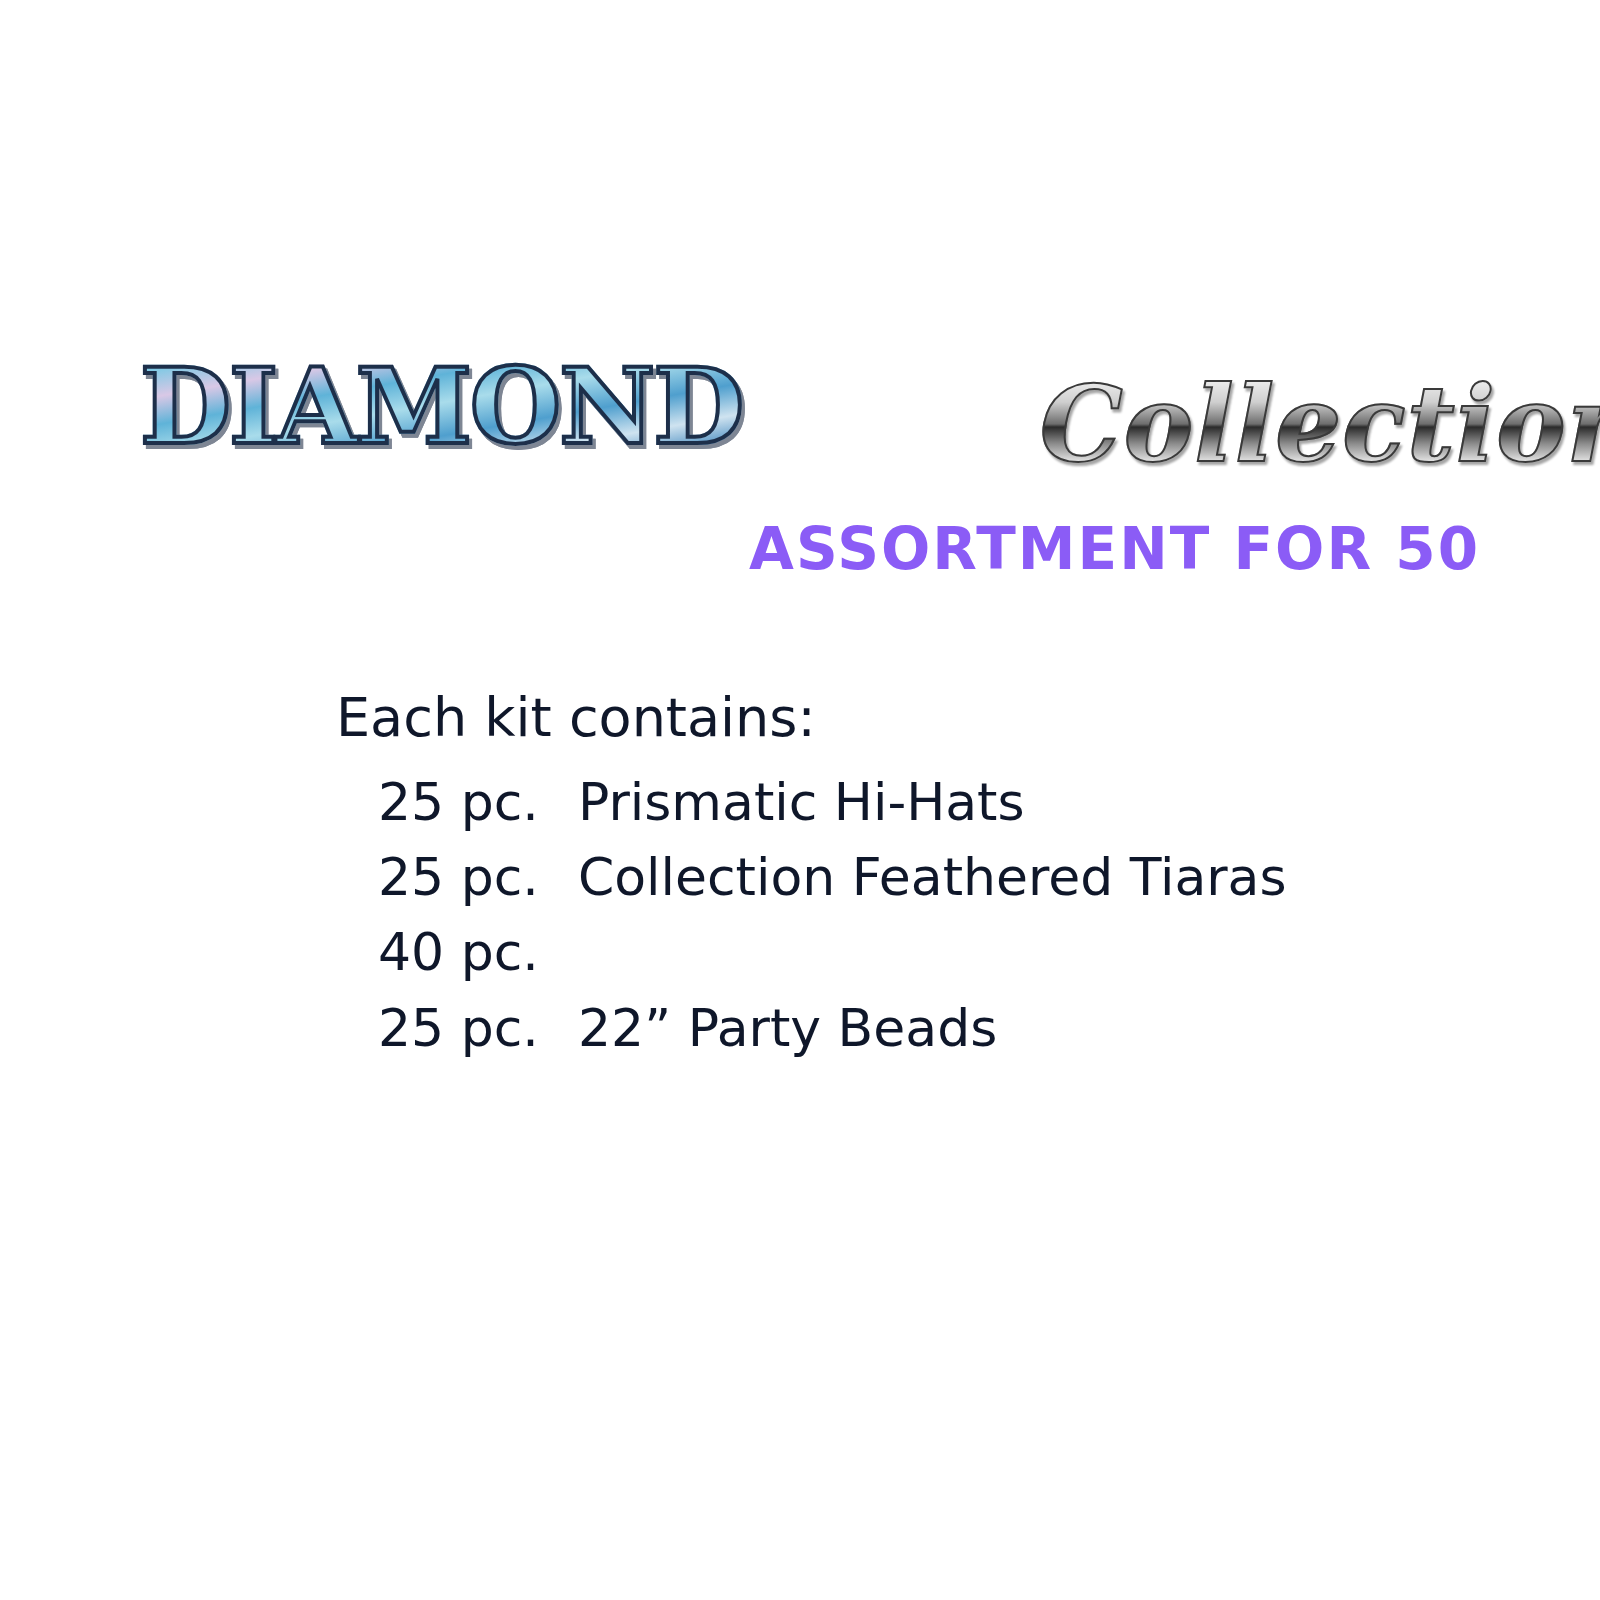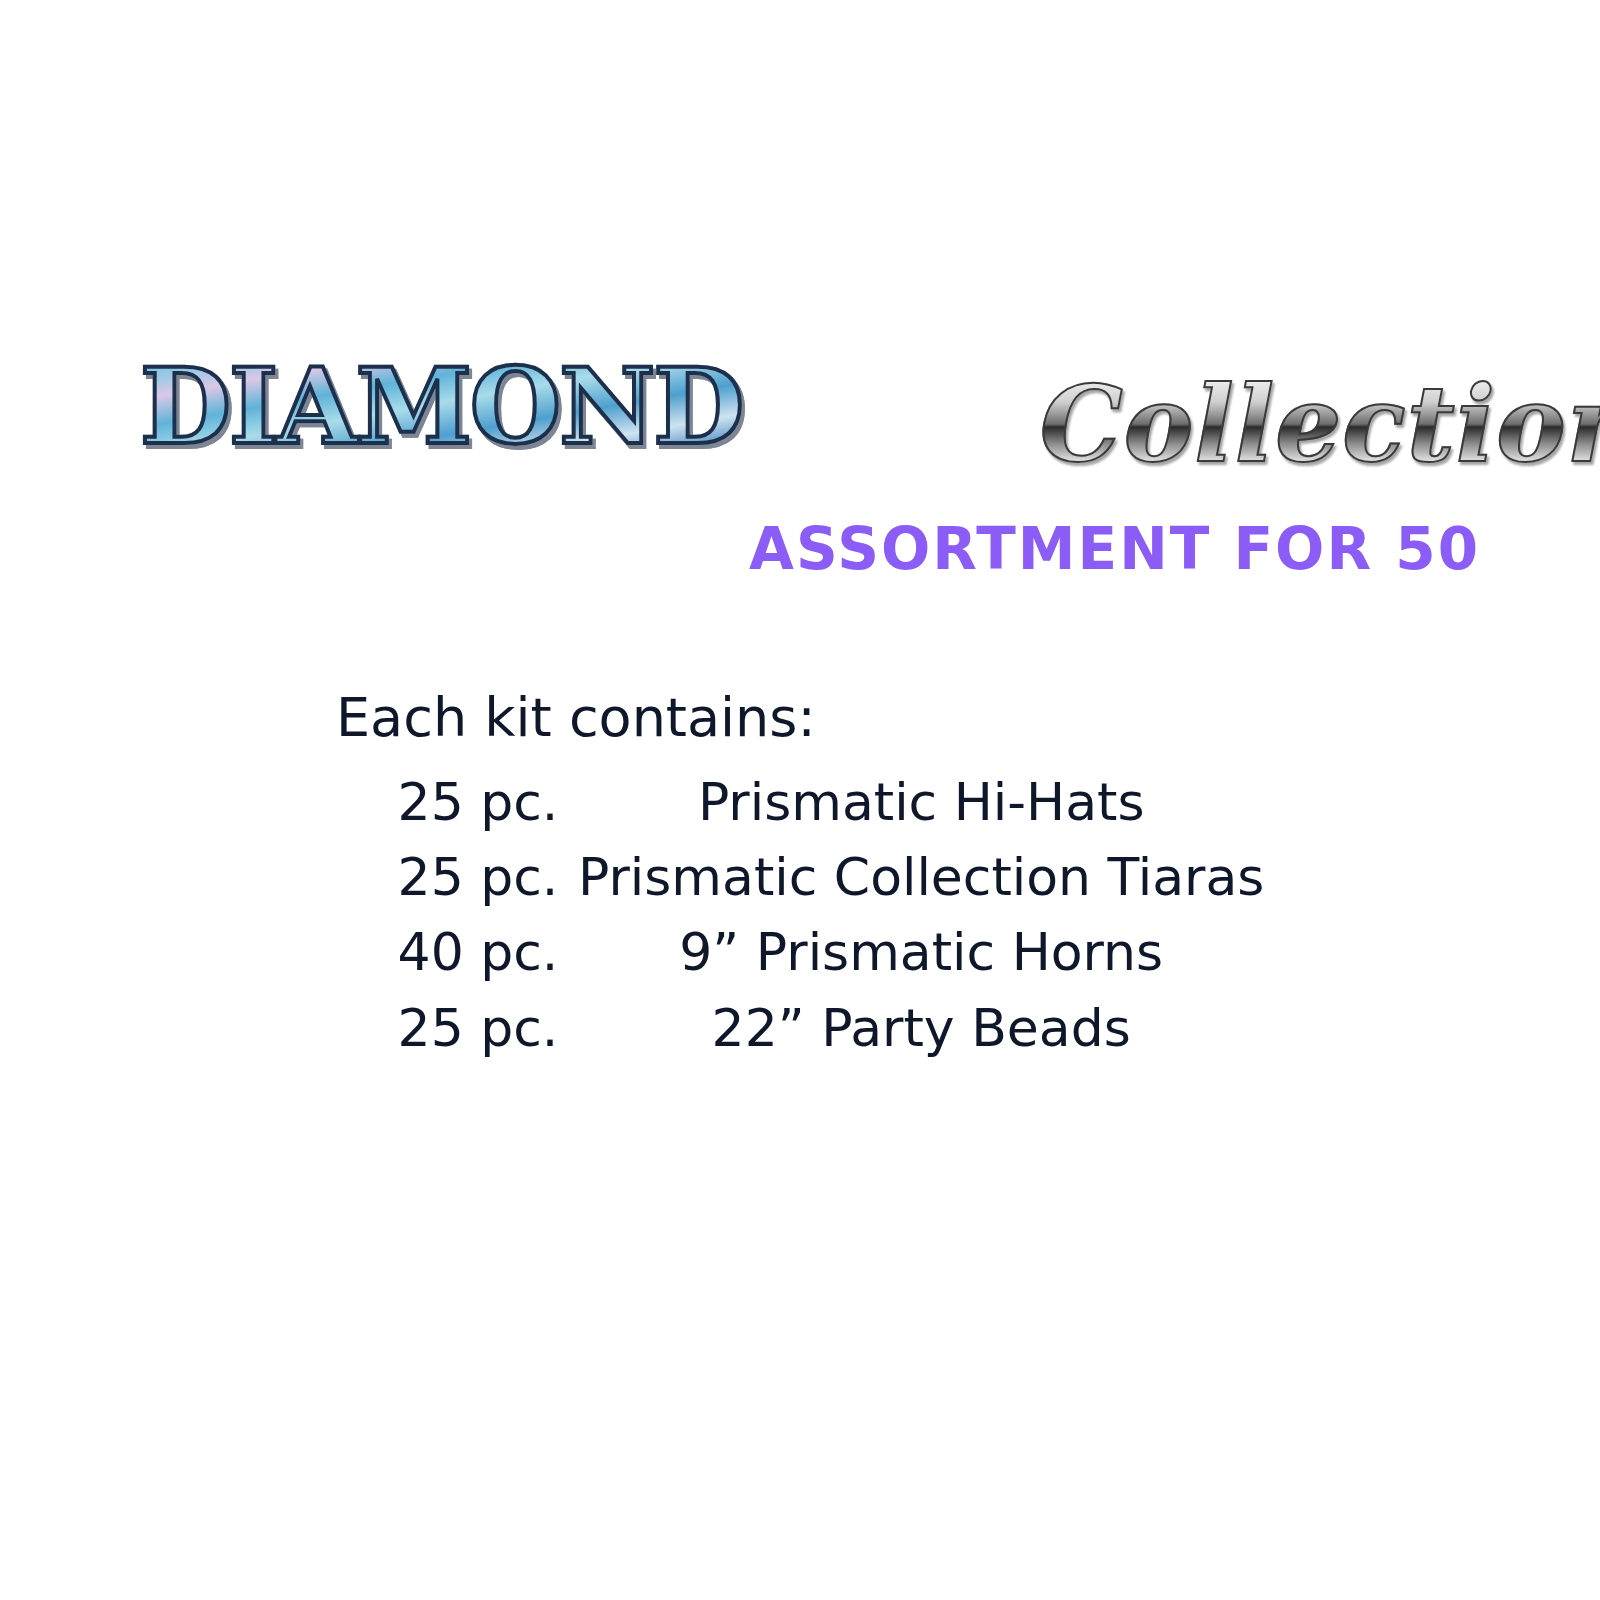--- a/index.html
+++ b/index.html
@@ -121,21 +121,20 @@
     list-style: none;
     margin-left: 42px;
   }
   .contents-list li {
     display: flex;
     align-items: baseline;
     font-family: "DejaVu Sans", "Liberation Sans", sans-serif;
     font-size: 52px;
     line-height: 1.45;
     white-space: nowrap;
-    text-align: center;
   }
   .qty {
     width: 200px;
     flex: 0 0 200px;
   }
   .item {
     flex: 1 1 auto;
   }
 </style>
 </head>
@@ -151,24 +150,23 @@
 
 <div class="contents">
   <div class="contents-heading">Each kit contains:</div>
   <ul class="contents-list">
     <li>
       <span class="qty">25 pc.</span>
       <span class="item">Prismatic Hi-Hats</span>
     </li>
     <li>
       <span class="qty">25 pc.</span>
-      <span class="item">Prismatic Collection Tiaras</span>
+      <span class="item">Collection Feathered Tiaras</span>
     </li>
     <li>
       <span class="qty">40 pc.</span>
-      <span class="item">9” Prismatic Horns</span>
     </li>
     <li>
       <span class="qty">25 pc.</span>
       <span class="item">22” Party Beads</span>
     </li>
   </ul>
 </div>
 
 </body></html>

